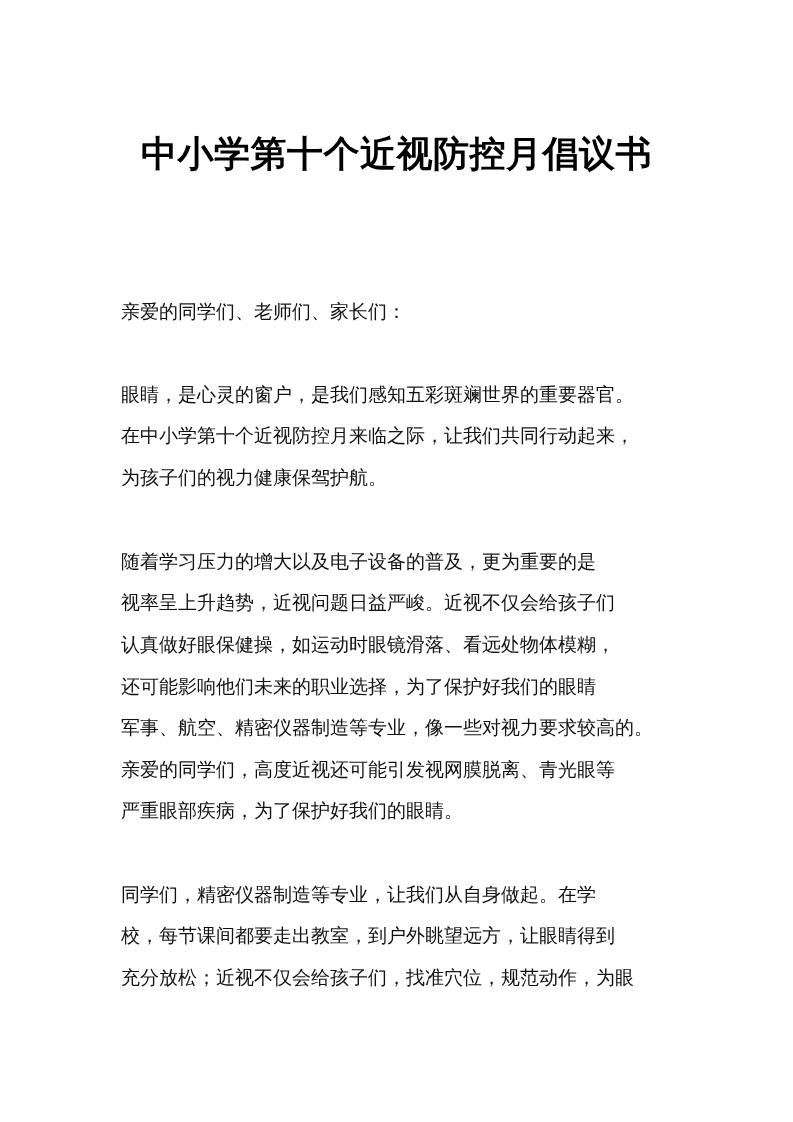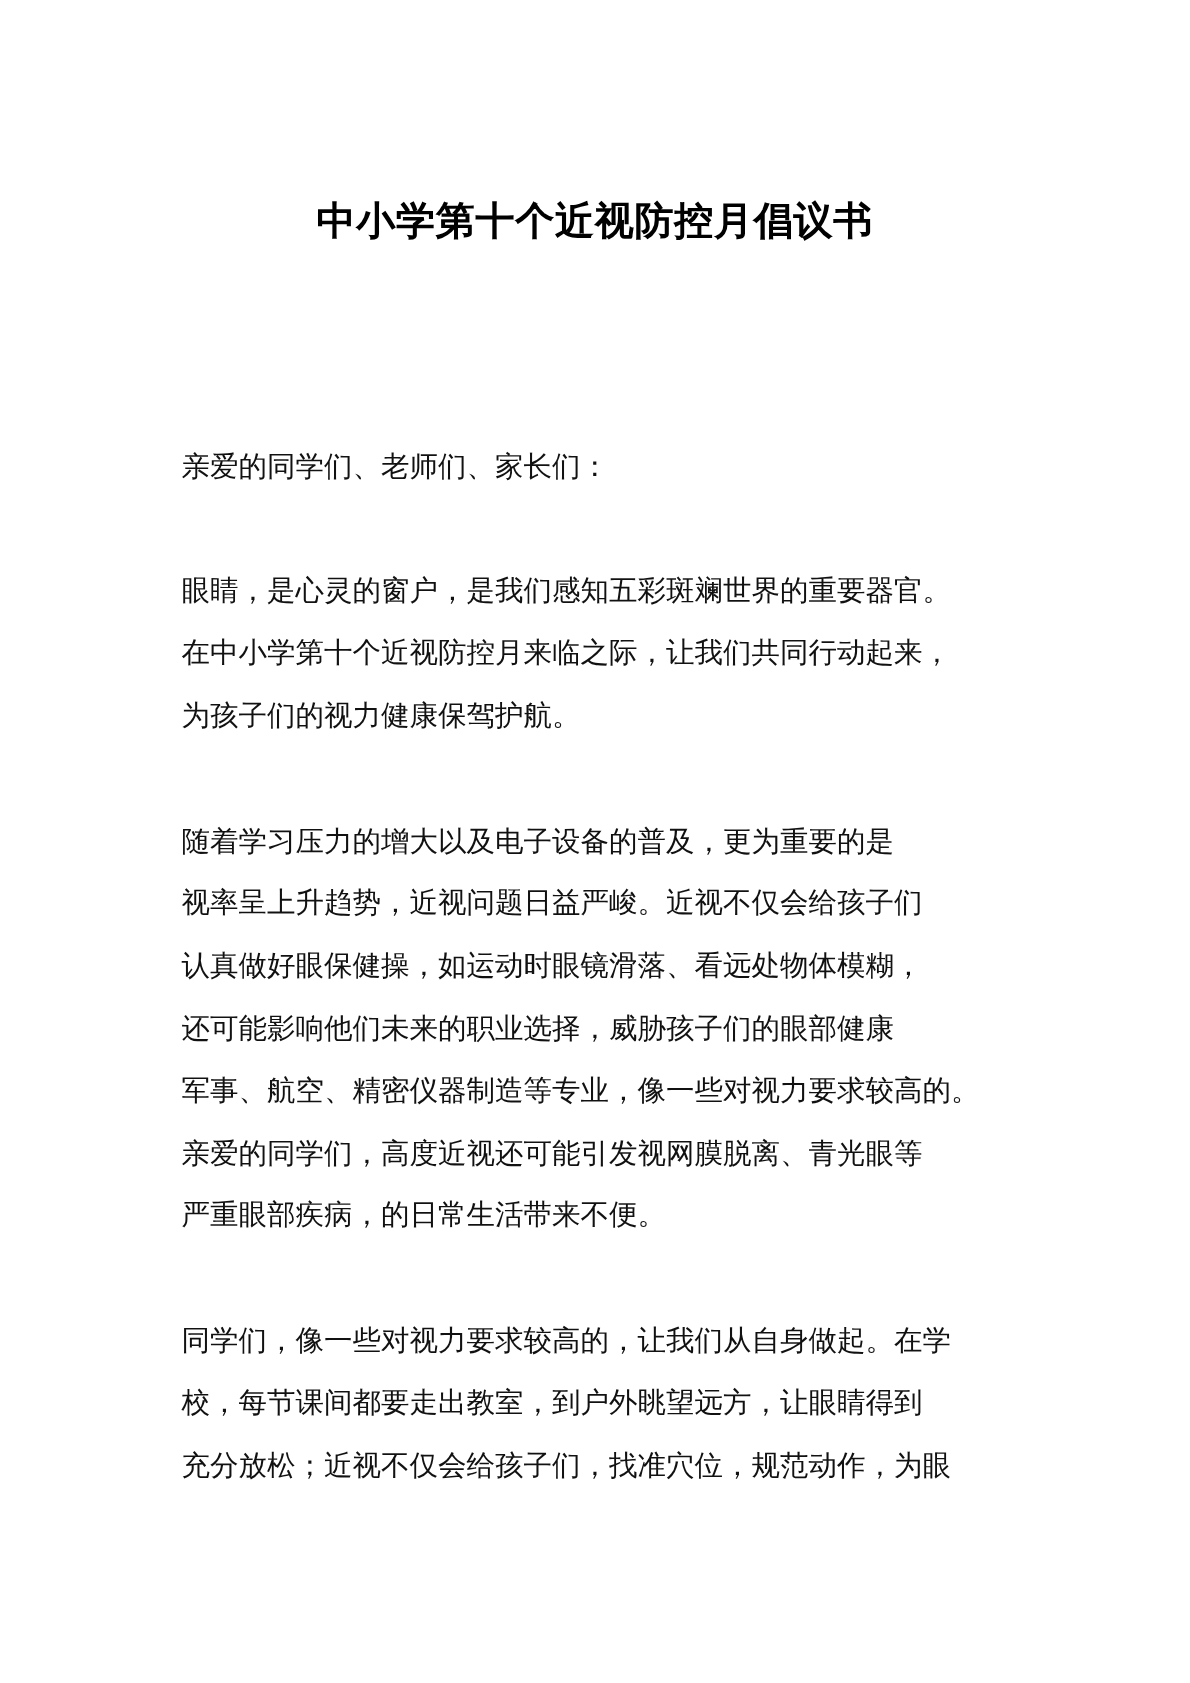--- a/index.html
+++ b/index.html
@@ -1,43 +1,43 @@
 <!DOCTYPE html>
 <html><head>
 <meta charset="utf-8">
 <style>
   html, body { margin: 0; padding: 0; background: #ffffff; }
   body { width: 793px; height: 1122px; position: relative; overflow: hidden;
          font-family: "DejaVu Sans", "Liberation Sans", sans-serif; color: #111111; }
   .title { position: absolute; left: 0; width: 793px; top: 130px; text-align: center;
-           font-size: 26px; font-weight: bold; letter-spacing: 0.5px; color: #000; }
+           font-size: 36px; font-weight: bold; letter-spacing: 0.5px; color: #000; }
   .line { position: absolute; left: 121px; font-size: 19px; white-space: nowrap; line-height: 24px; }
 </style>
 </head>
 <body>
 
 <div>
   <div class="title">中小学第十个近视防控月倡议书</div>
 
   <div class="line" style="top:299px">亲爱的同学们、老师们、家长们：</div>
 
   <div>
     <div class="line" style="top:382px">眼睛，是心灵的窗户，是我们感知五彩斑斓世界的重要器官。</div>
     <div class="line" style="top:423px">在中小学第十个近视防控月来临之际，让我们共同行动起来，</div>
     <div class="line" style="top:465px">为孩子们的视力健康保驾护航。</div>
   </div>
 
   <div>
     <div class="line" style="top:549px">随着学习压力的增大以及电子设备的普及，更为重要的是</div>
     <div class="line" style="top:590px">视率呈上升趋势，近视问题日益严峻。近视不仅会给孩子们</div>
     <div class="line" style="top:632px">认真做好眼保健操，如运动时眼镜滑落、看远处物体模糊，</div>
-    <div class="line" style="top:674px">还可能影响他们未来的职业选择，威胁孩子们的眼部健康</div>
+    <div class="line" style="top:674px">还可能影响他们未来的职业选择，为了保护好我们的眼睛</div>
     <div class="line" style="top:715px">军事、航空、精密仪器制造等专业，像一些对视力要求较高的。</div>
     <div class="line" style="top:757px">亲爱的同学们，高度近视还可能引发视网膜脱离、青光眼等</div>
-    <div class="line" style="top:798px">严重眼部疾病，的日常生活带来不便。</div>
+    <div class="line" style="top:798px">严重眼部疾病，为了保护好我们的眼睛。</div>
   </div>
 
   <div>
-    <div class="line" style="top:882px">同学们，像一些对视力要求较高的，让我们从自身做起。在学</div>
+    <div class="line" style="top:882px">同学们，精密仪器制造等专业，让我们从自身做起。在学</div>
     <div class="line" style="top:923px">校，每节课间都要走出教室，到户外眺望远方，让眼睛得到</div>
     <div class="line" style="top:965px">充分放松；近视不仅会给孩子们，找准穴位，规范动作，为眼</div>
   </div>
 </div>
 
 </body></html>

